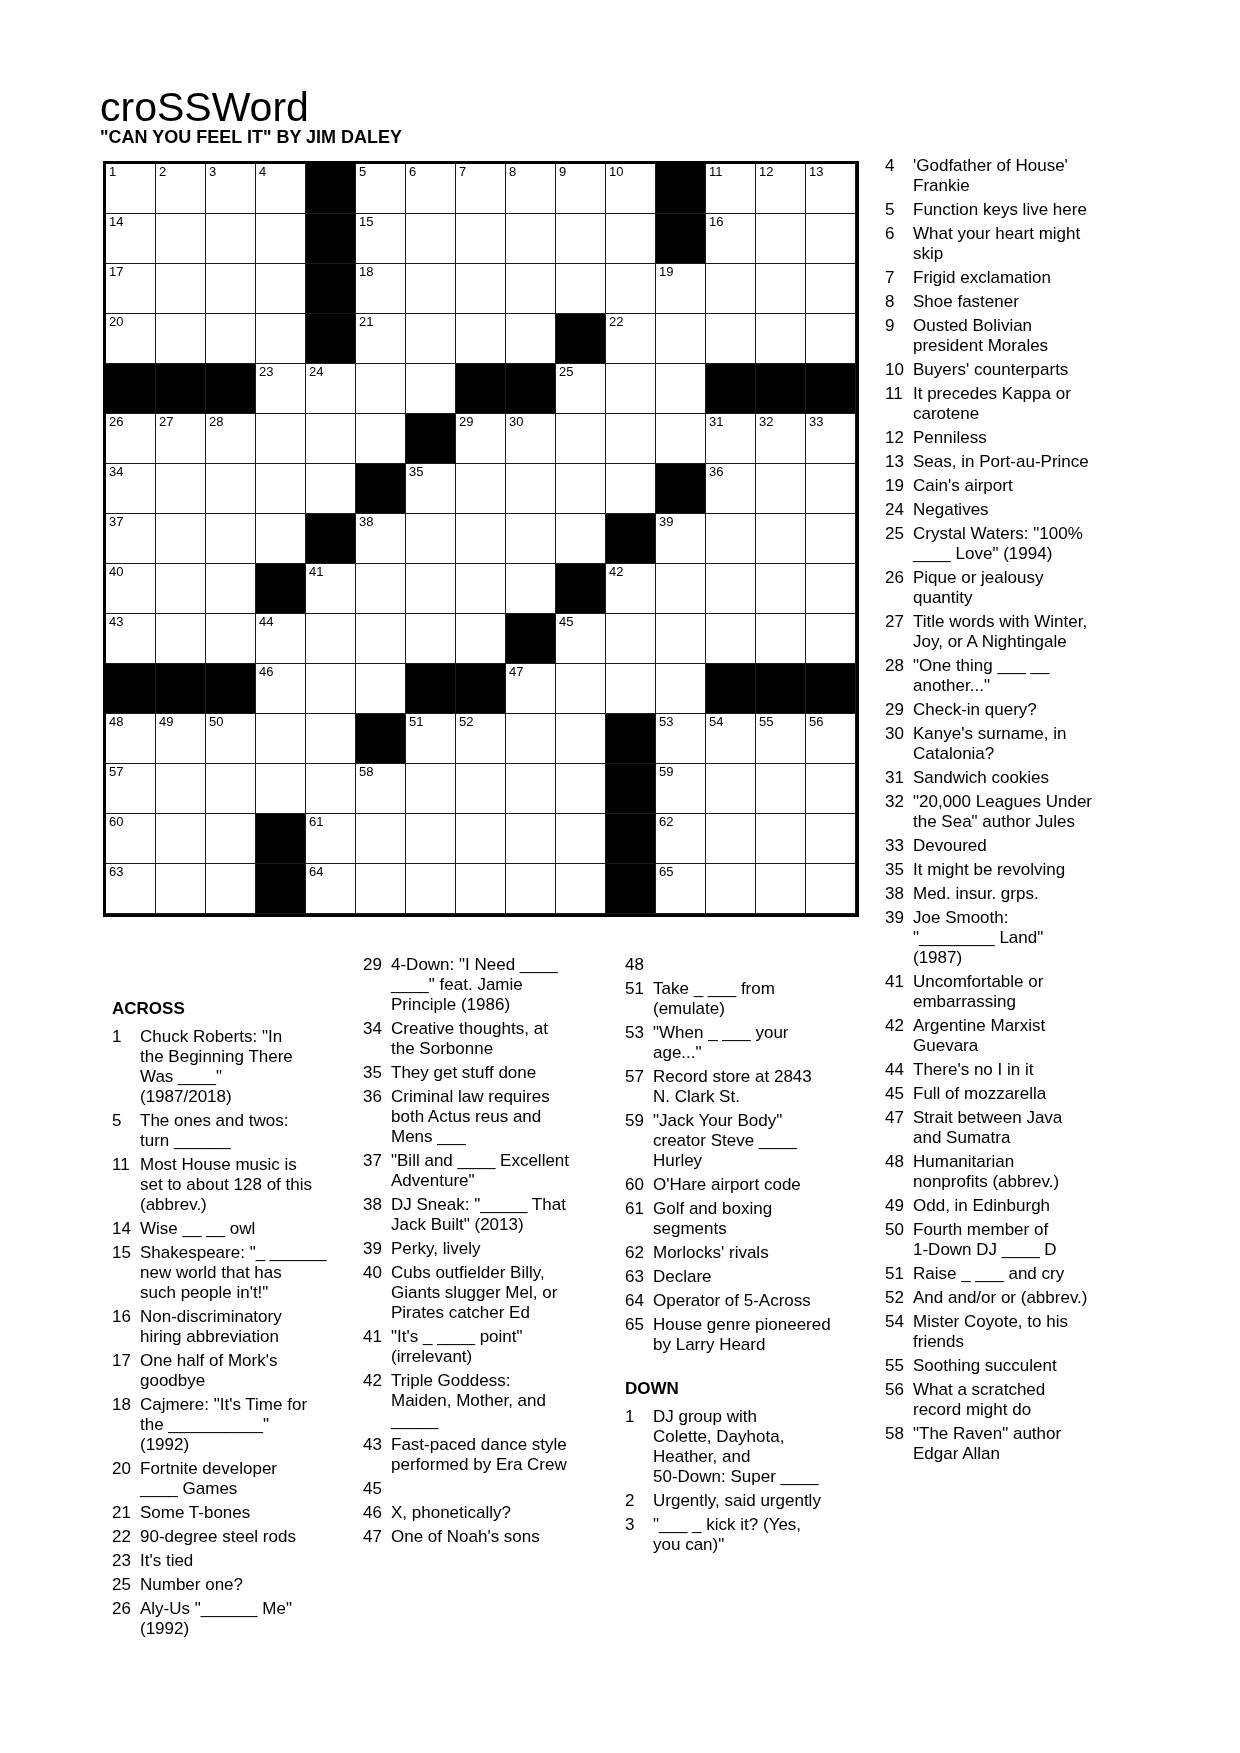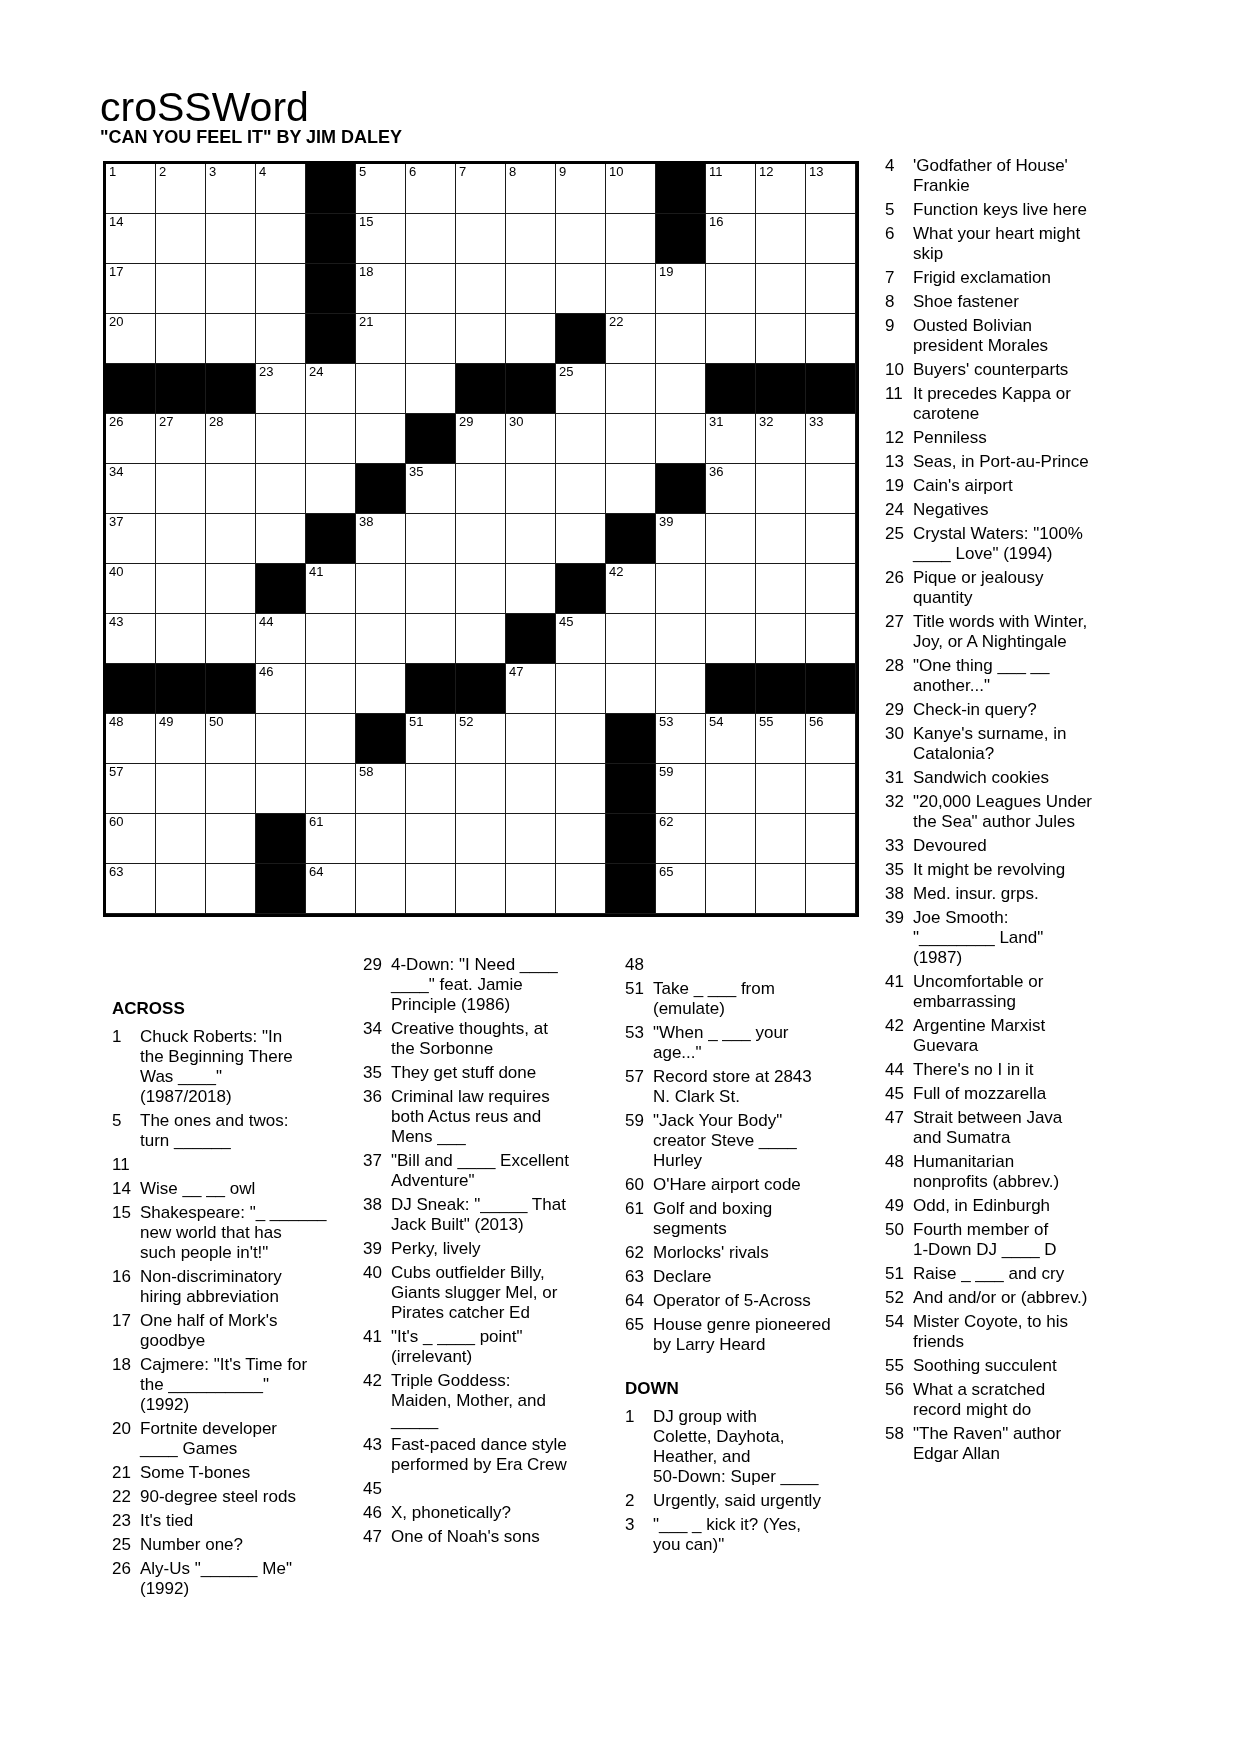--- a/index.html
+++ b/index.html
@@ -594,20 +594,23 @@
 Was ____"
 (1987/2018)</span>
       </div>
       <div class="clue">
         <span class="cn">5</span>
         <span class="ct">The ones and twos:
 turn ______</span>
       </div>
       <div class="clue">
         <span class="cn">11</span>
+        <span class="ct">Most House music is
+set to about 128 of this
+(abbrev.)</span>
       </div>
       <div class="clue">
         <span class="cn">14</span>
         <span class="ct">Wise __ __ owl</span>
       </div>
       <div class="clue">
         <span class="cn">15</span>
         <span class="ct">Shakespeare: "_ ______
 new world that has
 such people in't!"</span>

